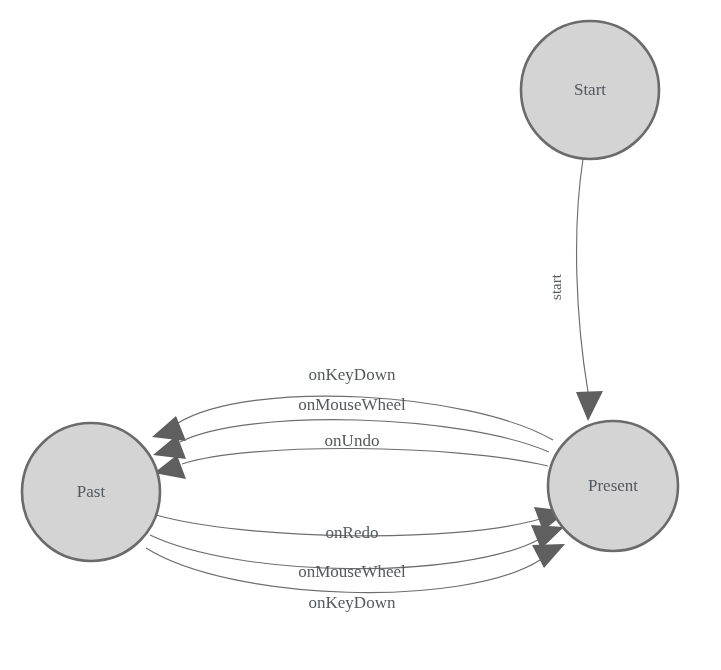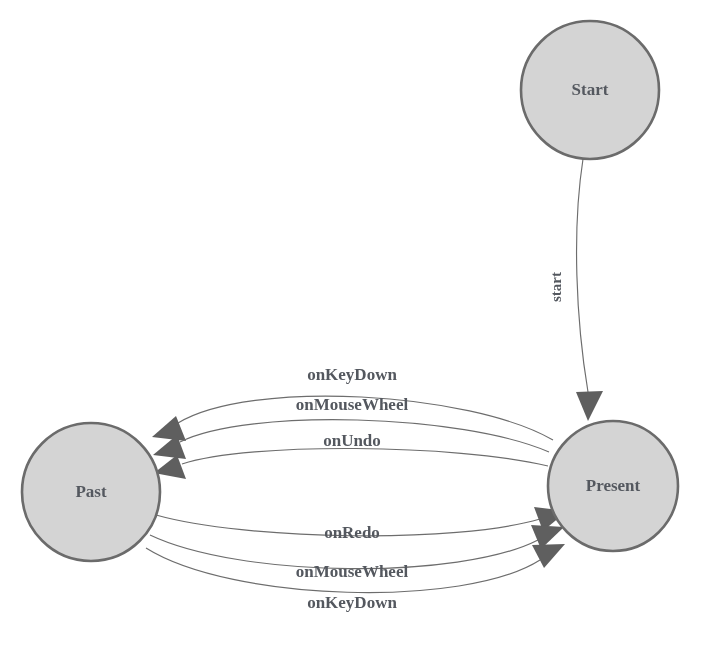--- a/index.html
+++ b/index.html
@@ -9,21 +9,20 @@
   }
   body {
     font-family: "Liberation Serif", "DejaVu Serif", serif;
   }
   #canvas-wrap {
     position: relative;
     width: 721px;
     height: 670px;
     background: #ffffff;
     overflow: hidden;
-    font-weight: bold;
   }
   svg#diagram {
     position: absolute;
     top: 0;
     left: 0;
     width: 721px;
     height: 670px;
     display: block;
   }
   .node-circle {

